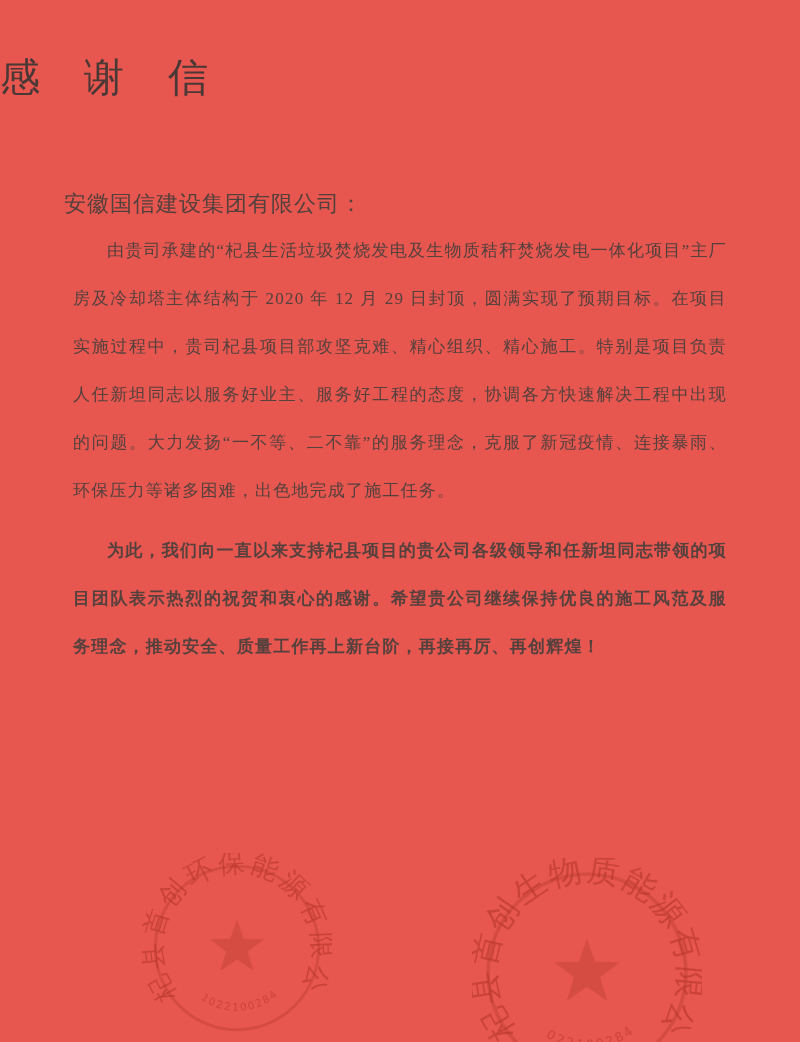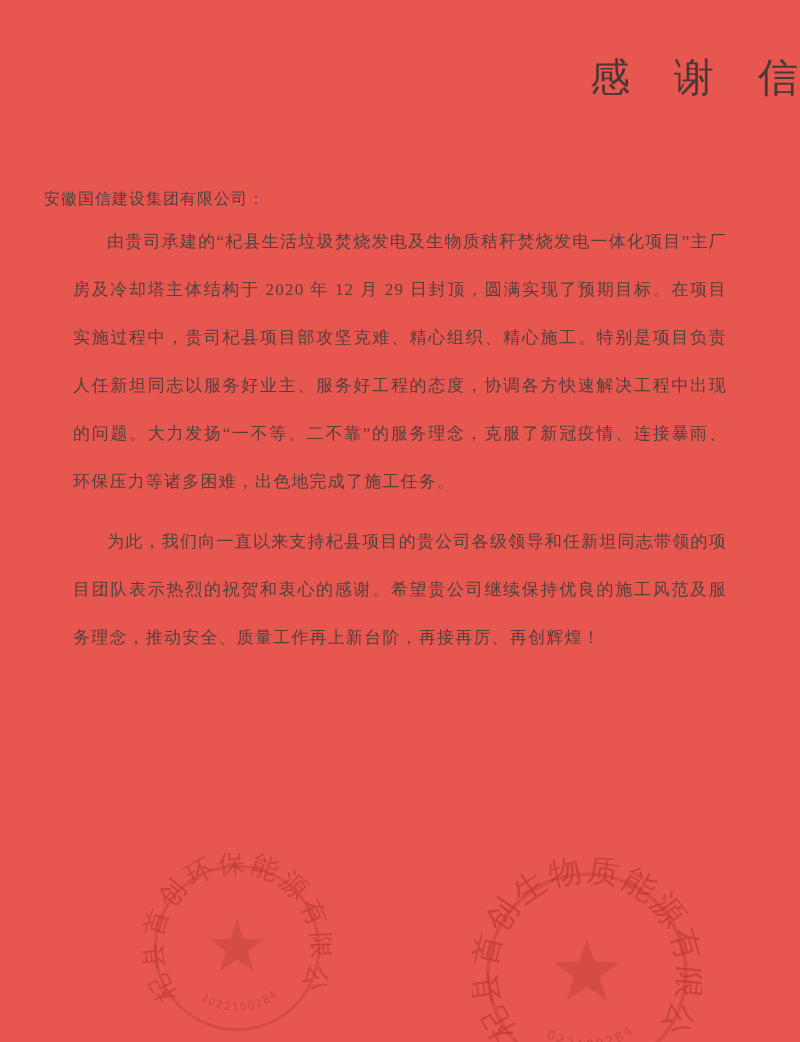--- a/index.html
+++ b/index.html
@@ -7,42 +7,42 @@
     position: relative;
     width: 800px;
     height: 1042px;
     background: #e7564f;
     overflow: hidden;
     font-family: "Liberation Serif", serif;
     color: #52403d;
   }
   .title {
     padding-top: 50px;
-    text-align: right;
+    text-align: left;
     font-size: 40px;
     font-weight: 500;
     color: #4a3836;
     letter-spacing: 2px;
   }
   .salutation {
-    margin: 84px 44px 0;
-    font-size: 16px;
+    margin: 84px 64px 0;
+    font-size: 22px;
     letter-spacing: 1px;
   }
   .body-paragraph {
     margin: 8px 0 0;
     padding: 0 73px;
     font-size: 17px;
     line-height: 48px;
     text-indent: 2em;
     text-align: justify;
     letter-spacing: 1.2px;
     color: #54413e;
   }
-  .body-paragraph + .body-paragraph { margin-top: 12px; }
+  .body-paragraph + .body-paragraph { margin-top: 12px; font-weight: bold; }
   .seal {
     position: absolute;
     z-index: 1;
   }
   .seal-1 { left: 142px; top: 853px; width: 190px; height: 190px; }
   .seal-2 { left: 472px; top: 858px; width: 230px; height: 230px; }
   .seal-ring { fill: none; stroke: rgba(188, 62, 48, 0.45); stroke-width: 3; }
   .seal-star { fill: rgba(188, 62, 48, 0.40); }
   .seal-ring-text {
     font-size: 28px;

